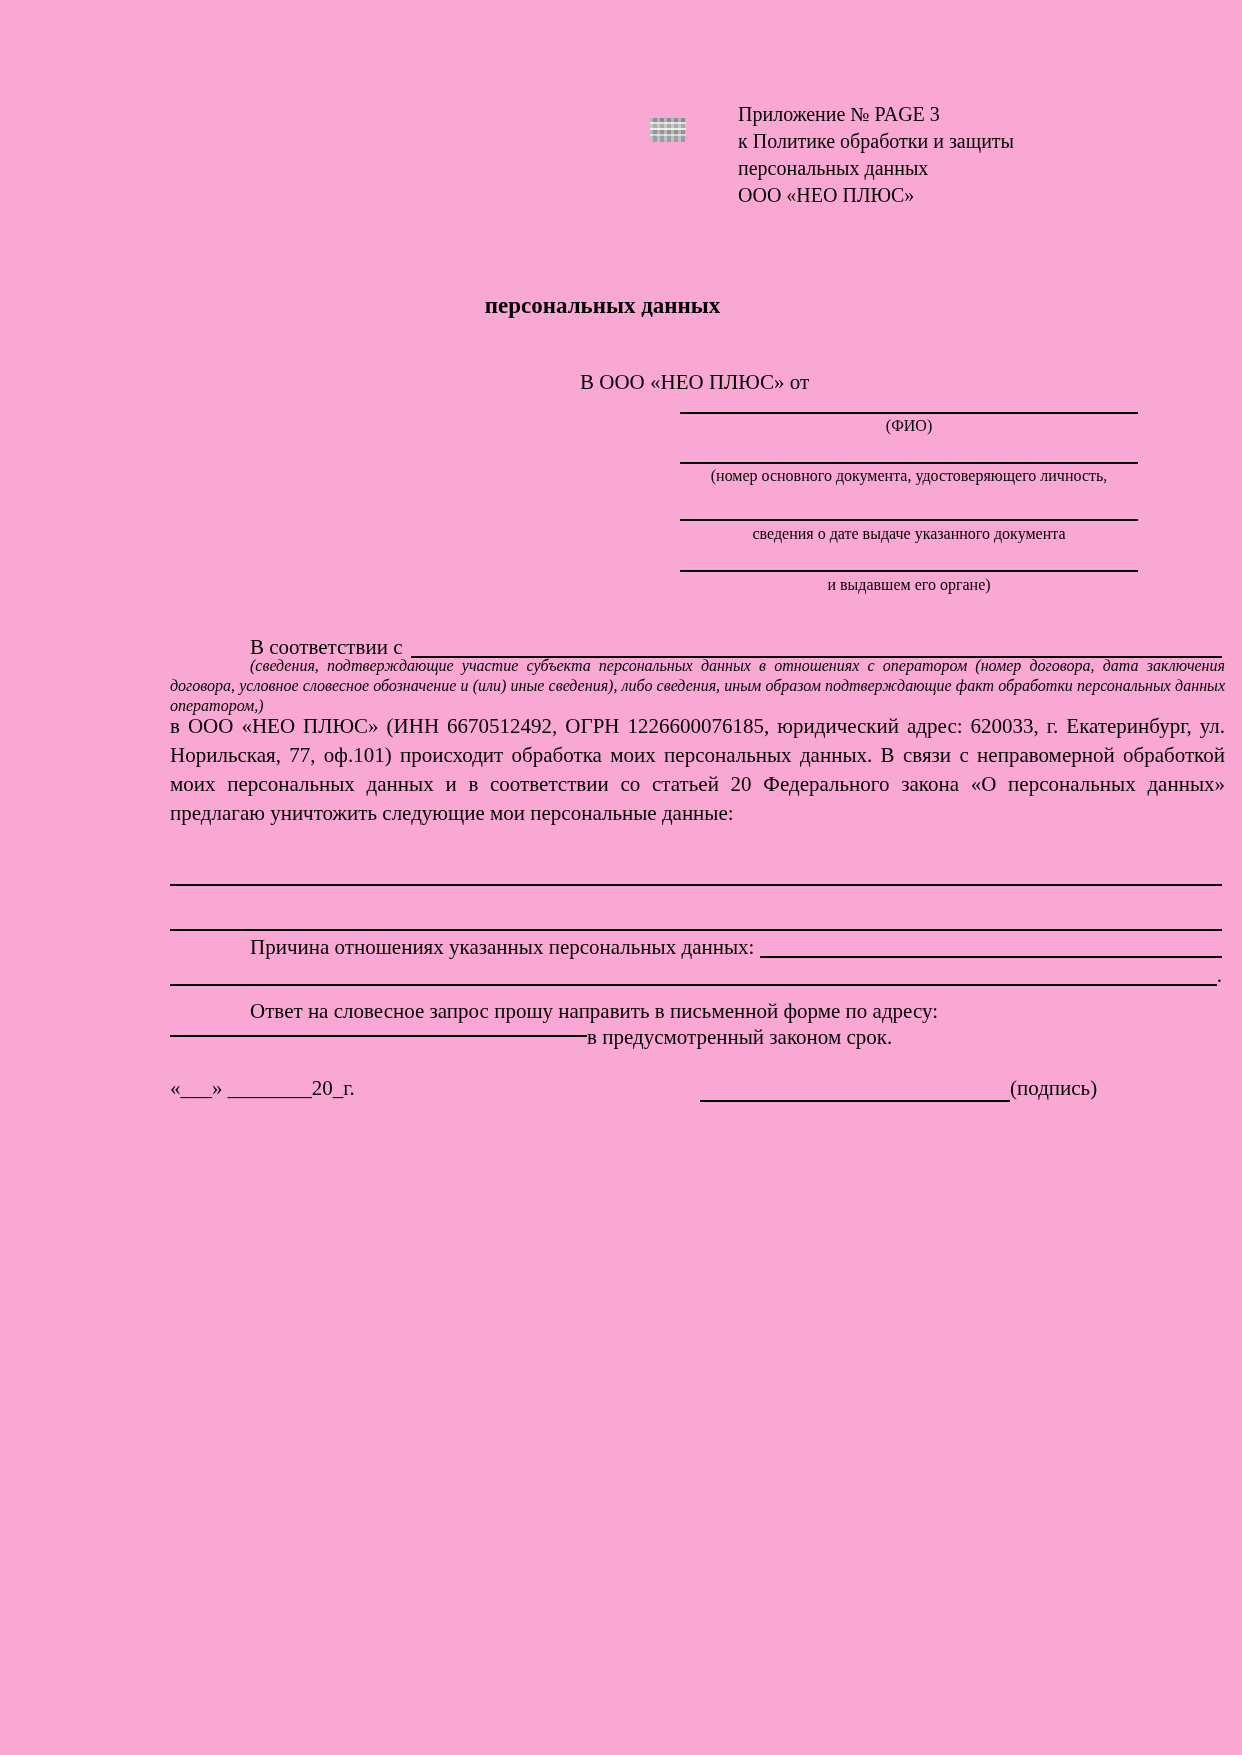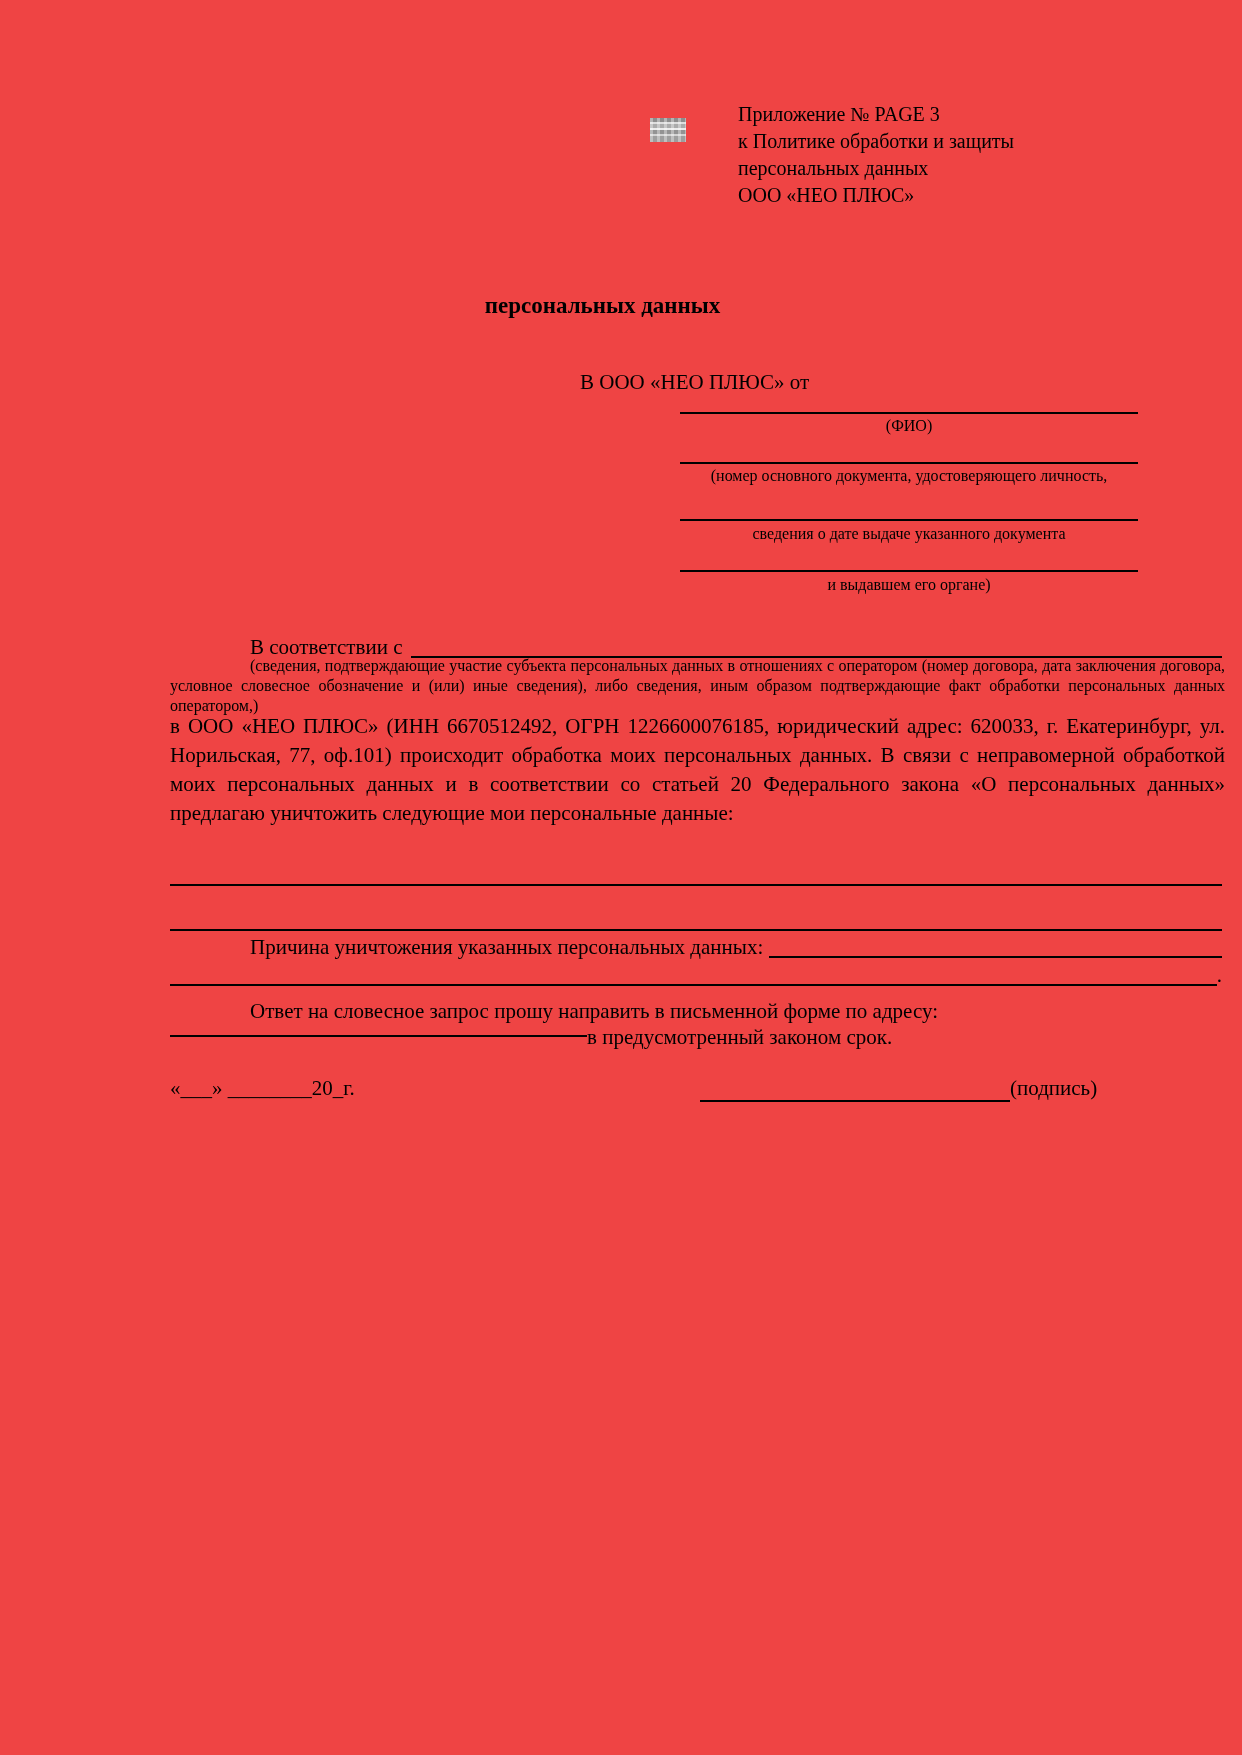--- a/index.html
+++ b/index.html
@@ -1,19 +1,19 @@
 <!DOCTYPE html>
 <html><head>
 <meta charset="utf-8">
 <style>
   html,body { margin:0; padding:0; background:#ffffff; }
   .page {
     position:relative;
     width:1242px; height:1755px;
-    background:#ef4444;
+    background:#f9a8d4;
     color:#000;
     font-family:"Liberation Serif", serif;
     overflow:hidden;
   }
   .abs { position:absolute; }
 
   
   .doc-icon {
     left:650px; top:118px; width:36px; height:24px;
     background:
@@ -41,21 +41,21 @@
     left:170px; top:634px; width:1052px; height:26px;
     display:flex; align-items:flex-end;
   }
   .accordance .indent { width:80px; flex:none; }
   .accordance .pfx { font-size:21px; white-space:nowrap; padding-right:8px; }
   .accordance .fill { flex:1; border-bottom:2px solid #000; margin-bottom:2px; height:0; }
 
   .fineprint {
     left:170px; top:656px; width:1055px;
     font-size:16px; line-height:20px;
-    text-align:justify; text-indent:80px;
+    text-align:justify; text-indent:80px;font-style:italic;
   }
 
   .bodytext {
     left:170px; top:712px; width:1055px;
     font-size:21px; line-height:29px;
     text-align:justify;
   }
 
   .rule { position:absolute; left:170px; width:1052px; height:0; border-top:2px solid #000; }
 
@@ -128,21 +128,21 @@
 
   <div class="abs fineprint">(сведения, подтверждающие участие субъекта персональных данных в отношениях с оператором (номер договора, дата заключения договора, условное словесное обозначение и (или) иные сведения), либо сведения, иным образом подтверждающие факт обработки персональных данных оператором,)</div>
 
   <div class="abs bodytext">в ООО «НЕО ПЛЮС» (ИНН 6670512492, ОГРН 1226600076185, юридический адрес: 620033, г. Екатеринбург, ул. Норильская, 77, оф.101) происходит обработка моих персональных данных. В связи с неправомерной обработкой моих персональных данных и в соответствии со статьей 20 Федерального закона «О персональных данных» предлагаю уничтожить следующие мои персональные данные:</div>
 
   <div class="rule" style="top:884px"></div>
   <div class="rule" style="top:929px"></div>
 
   <div class="abs reason-row">
     <div class="indent"></div>
-    <span class="txt">Причина уничтожения указанных персональных данных:</span>
+    <span class="txt">Причина отношениях указанных персональных данных:</span>
     <div class="fill"></div>
   </div>
 
   <div class="abs rule3-row">
     <div class="fill"></div>
     <span class="dot">.</span>
   </div>
 
   <div class="abs response1">Ответ на словесное запрос прошу направить в письменной форме по адресу:</div>
 

